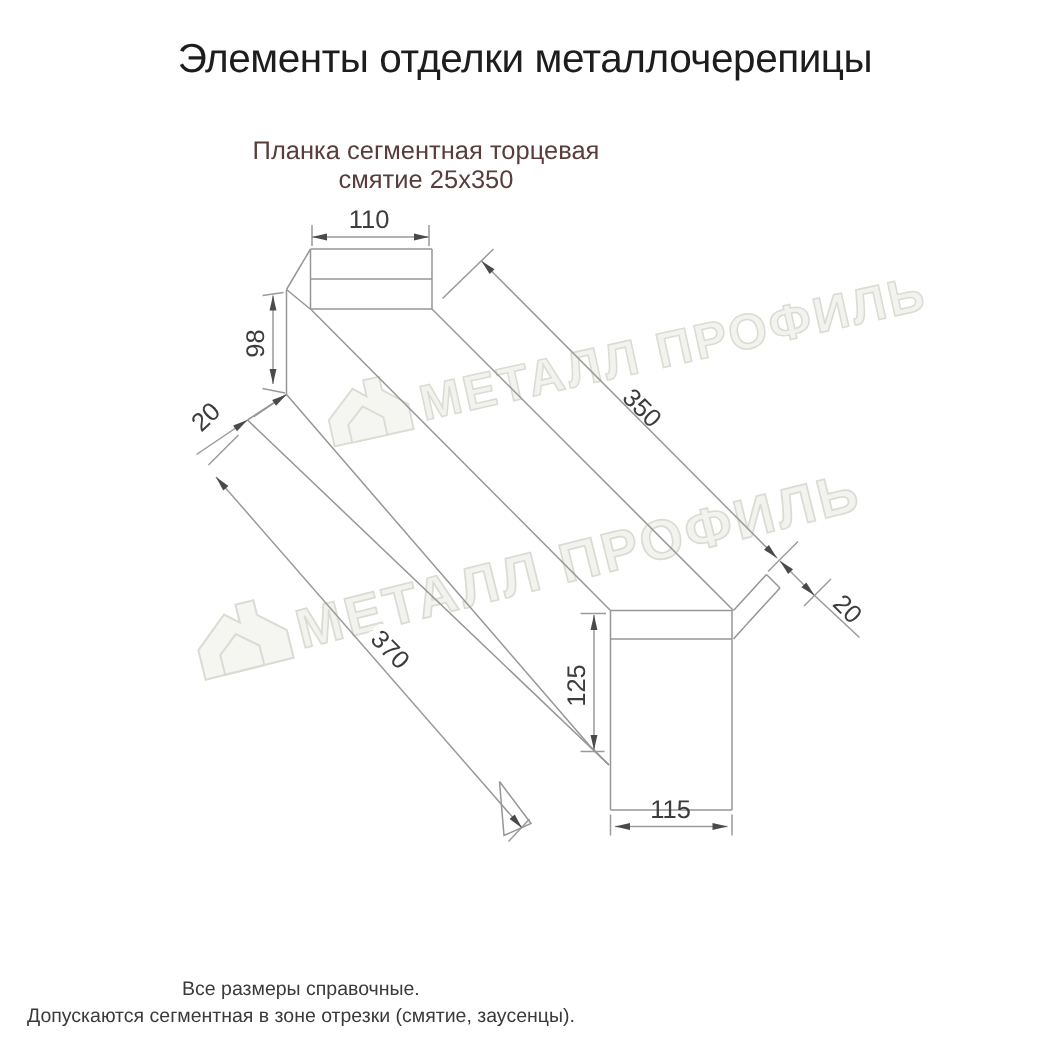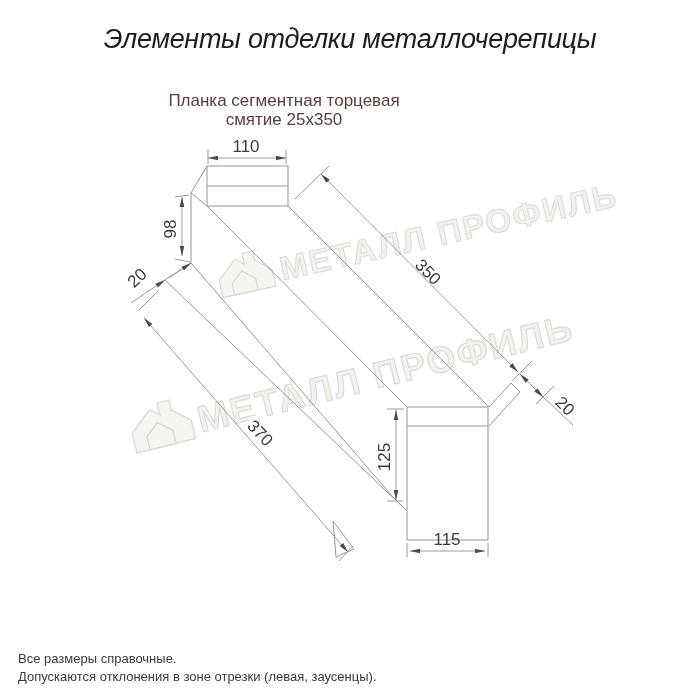--- a/index.html
+++ b/index.html
@@ -1,22 +1,22 @@
 <!DOCTYPE html>
 <html><head>
 <meta charset="utf-8">
 <style>
   html,body{margin:0;padding:0;background:#ffffff;}
   body{width:700px;height:700px;position:relative;overflow:hidden;
        font-family:"Liberation Sans", sans-serif;}
   .page-title{position:absolute;top:24px;left:0;width:700px;text-align:center;
-       font-size:27px;letter-spacing:-0.3px;color:#1d1d1d;font-style:italic;}
+       font-size:27px;letter-spacing:-0.3px;color:#1d1d1d;}
   .product-name{position:absolute;top:91px;left:0;width:568px;text-align:center;
        font-size:17px;line-height:19px;color:#5a3c3c;}
-  .notes{position:absolute;left:18px;top:650px;font-size:13px;line-height:17.5px;color:#3a3a3a;}
+  .notes{position:absolute;left:18px;top:650px;font-size:13px;line-height:17.5px;color:#3a3a3a;text-align:center;}
   svg{position:absolute;left:0;top:0;}
   .dl{stroke:#969696;stroke-width:1;fill:none;}
   .dim{stroke:#9a9a9a;stroke-width:1;fill:none;}
   .dimtext{font-family:"Liberation Sans",sans-serif;font-size:17px;fill:#3c3c3c;}
   .halo{paint-order:stroke;stroke:#ffffff;stroke-width:9px;stroke-linejoin:round;}
   .wm-text{font-family:"Liberation Sans",sans-serif;font-weight:bold;font-size:33px;
        letter-spacing:2px;fill:#f2f2ee;stroke:#dbdbd3;stroke-width:1;}
   .wm-logo{fill:#f5f5f1;stroke:#dbdbd3;stroke-width:1.2;}
 </style>
 </head>
@@ -121,14 +121,14 @@
     <text class="dimtext" transform="translate(424,276) rotate(45)">350</text>
     <text class="dimtext" transform="translate(561,410) rotate(45)">20</text>
     <text class="dimtext halo" transform="translate(256,437) rotate(46)">370</text>
     <text class="dimtext" transform="translate(390,457) rotate(-90)">125</text>
     <text class="dimtext" x="447" y="545">115</text>
   </g>
 </svg>
 
 <div class="notes">
   <div>Все размеры справочные.</div>
-  <div>Допускаются отклонения в зоне отрезки (левая, заусенцы).</div>
+  <div>Допускаются сегментная в зоне отрезки (смятие, заусенцы).</div>
 </div>
 
 </body></html>

